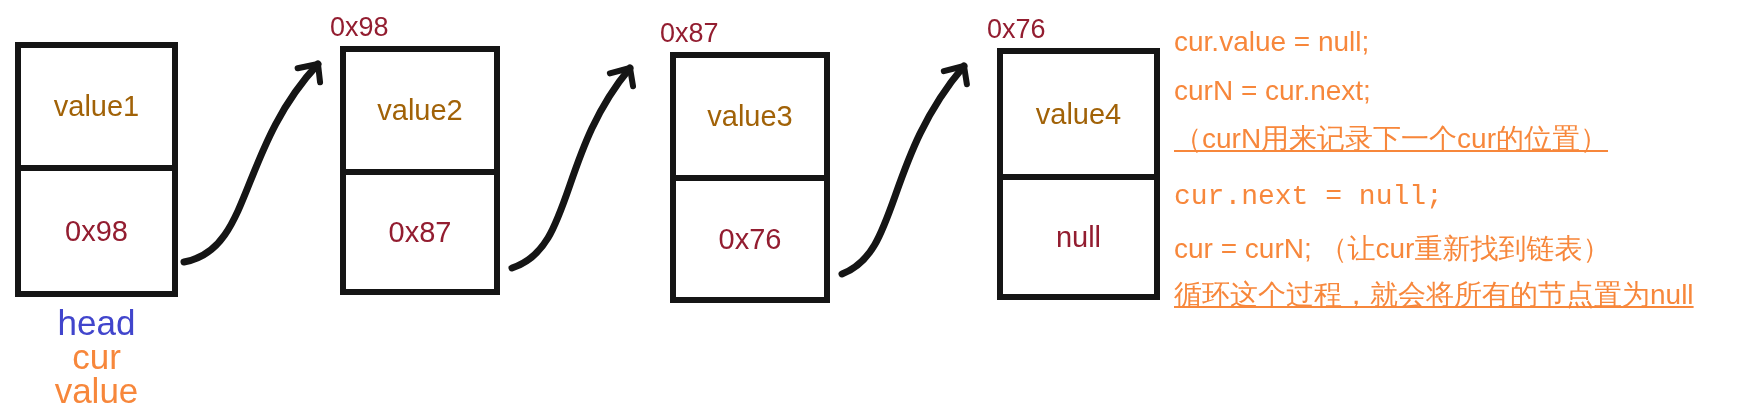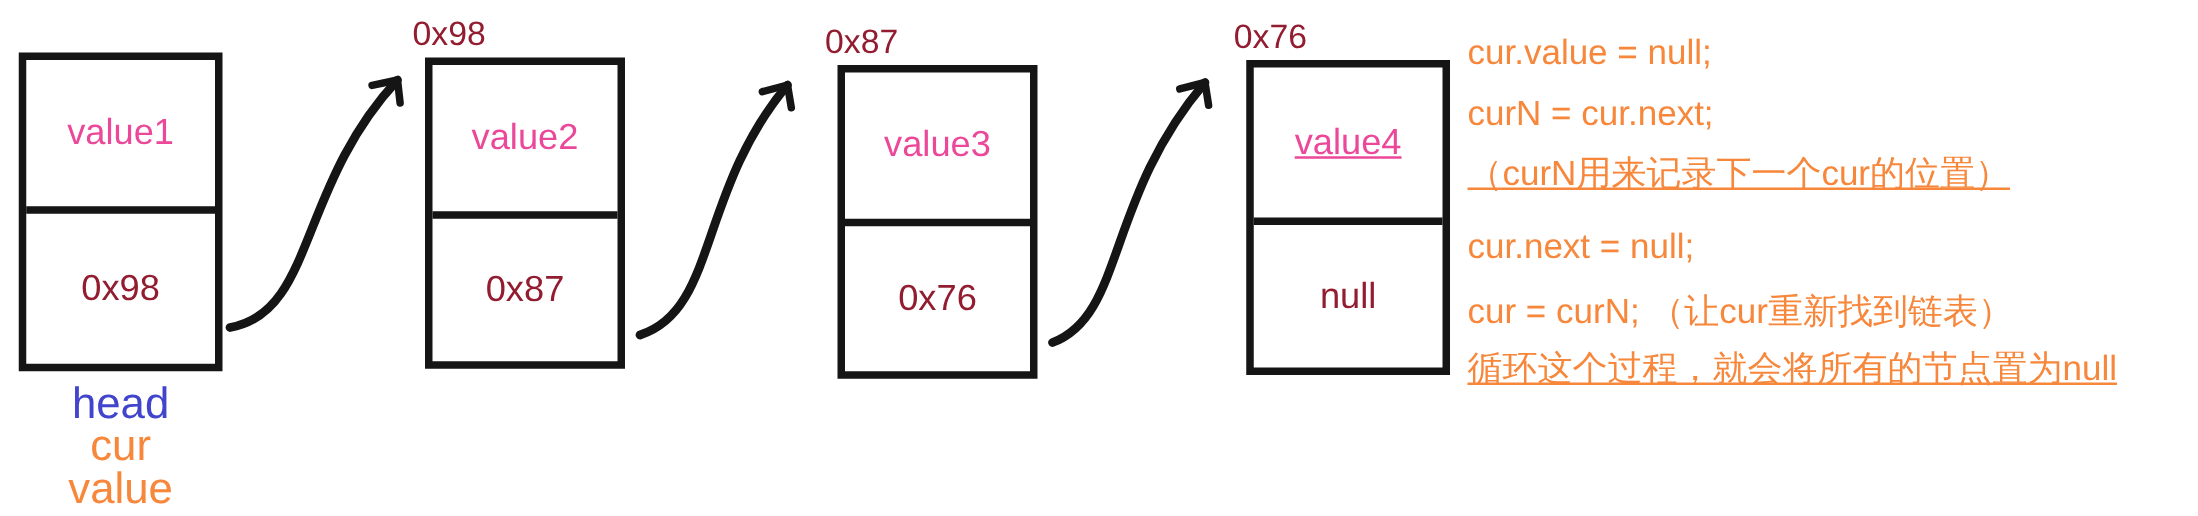--- a/index.html
+++ b/index.html
@@ -14,35 +14,35 @@
   .node{position:absolute;}
   .box{
     border:6px solid var(--ink);
     width:100%;height:100%;
     box-sizing:border-box;
     display:flex;flex-direction:column;
     background:#ffffff;
   }
   .cell{
     display:flex;align-items:center;justify-content:center;
-    font-size:29px;color:#ec4899;
+    font-size:29px;color:#a16207;
     box-sizing:border-box;
   }
   .cell-value{height:123px;border-bottom:6px solid var(--ink);}
   .cell-next{flex:1;color:var(--address_red);}
   .addr{
     position:absolute;top:-34px;left:-10px;
     font-size:27px;color:var(--address_red);
     white-space:nowrap;
   }
   .n1{left:15px;top:42px;width:163px;height:255px;}
   .n2{left:340px;top:46px;width:160px;height:249px;}
   .n3{left:670px;top:52px;width:160px;height:251px;}
   .n4{left:997px;top:48px;width:163px;height:252px;}
-  .n4 .cell-value{height:126px;text-decoration:underline;}
+  .n4 .cell-value{height:126px;}
 
   
   .pointer-labels{
     position:absolute;left:15px;top:306px;width:163px;
     text-align:center;font-size:35px;line-height:34px;
   }
   .plabel-head{color:var(--head_blue);}
   .plabel-cur,.plabel-curn{color:var(--code_orange);}
 
   
@@ -50,21 +50,21 @@
 
   
   .code-block{
     position:absolute;left:1174px;top:0;width:584px;height:413px;
     color:var(--code_orange);font-size:28px;
   }
   .cl{position:absolute;left:0;white-space:nowrap;}
   .l1{top:26px;}
   .l2{top:75px;}
   .l3{top:120px;text-decoration:underline;}
-  .l4{top:181px;}
+  .l4{top:181px;font-family:Liberation Mono, monospace;}
   .l5{top:230px;}
   .l6{top:276px;text-decoration:underline;}
 </style>
 </head>
 <body style="--ink: #151515; --address_red: #931d30; --code_orange: #f7873b; --head_blue: #4145cc;">
 
 <div class="canvas">
 
   <div class="node n1">
     <div class="addr"></div>

